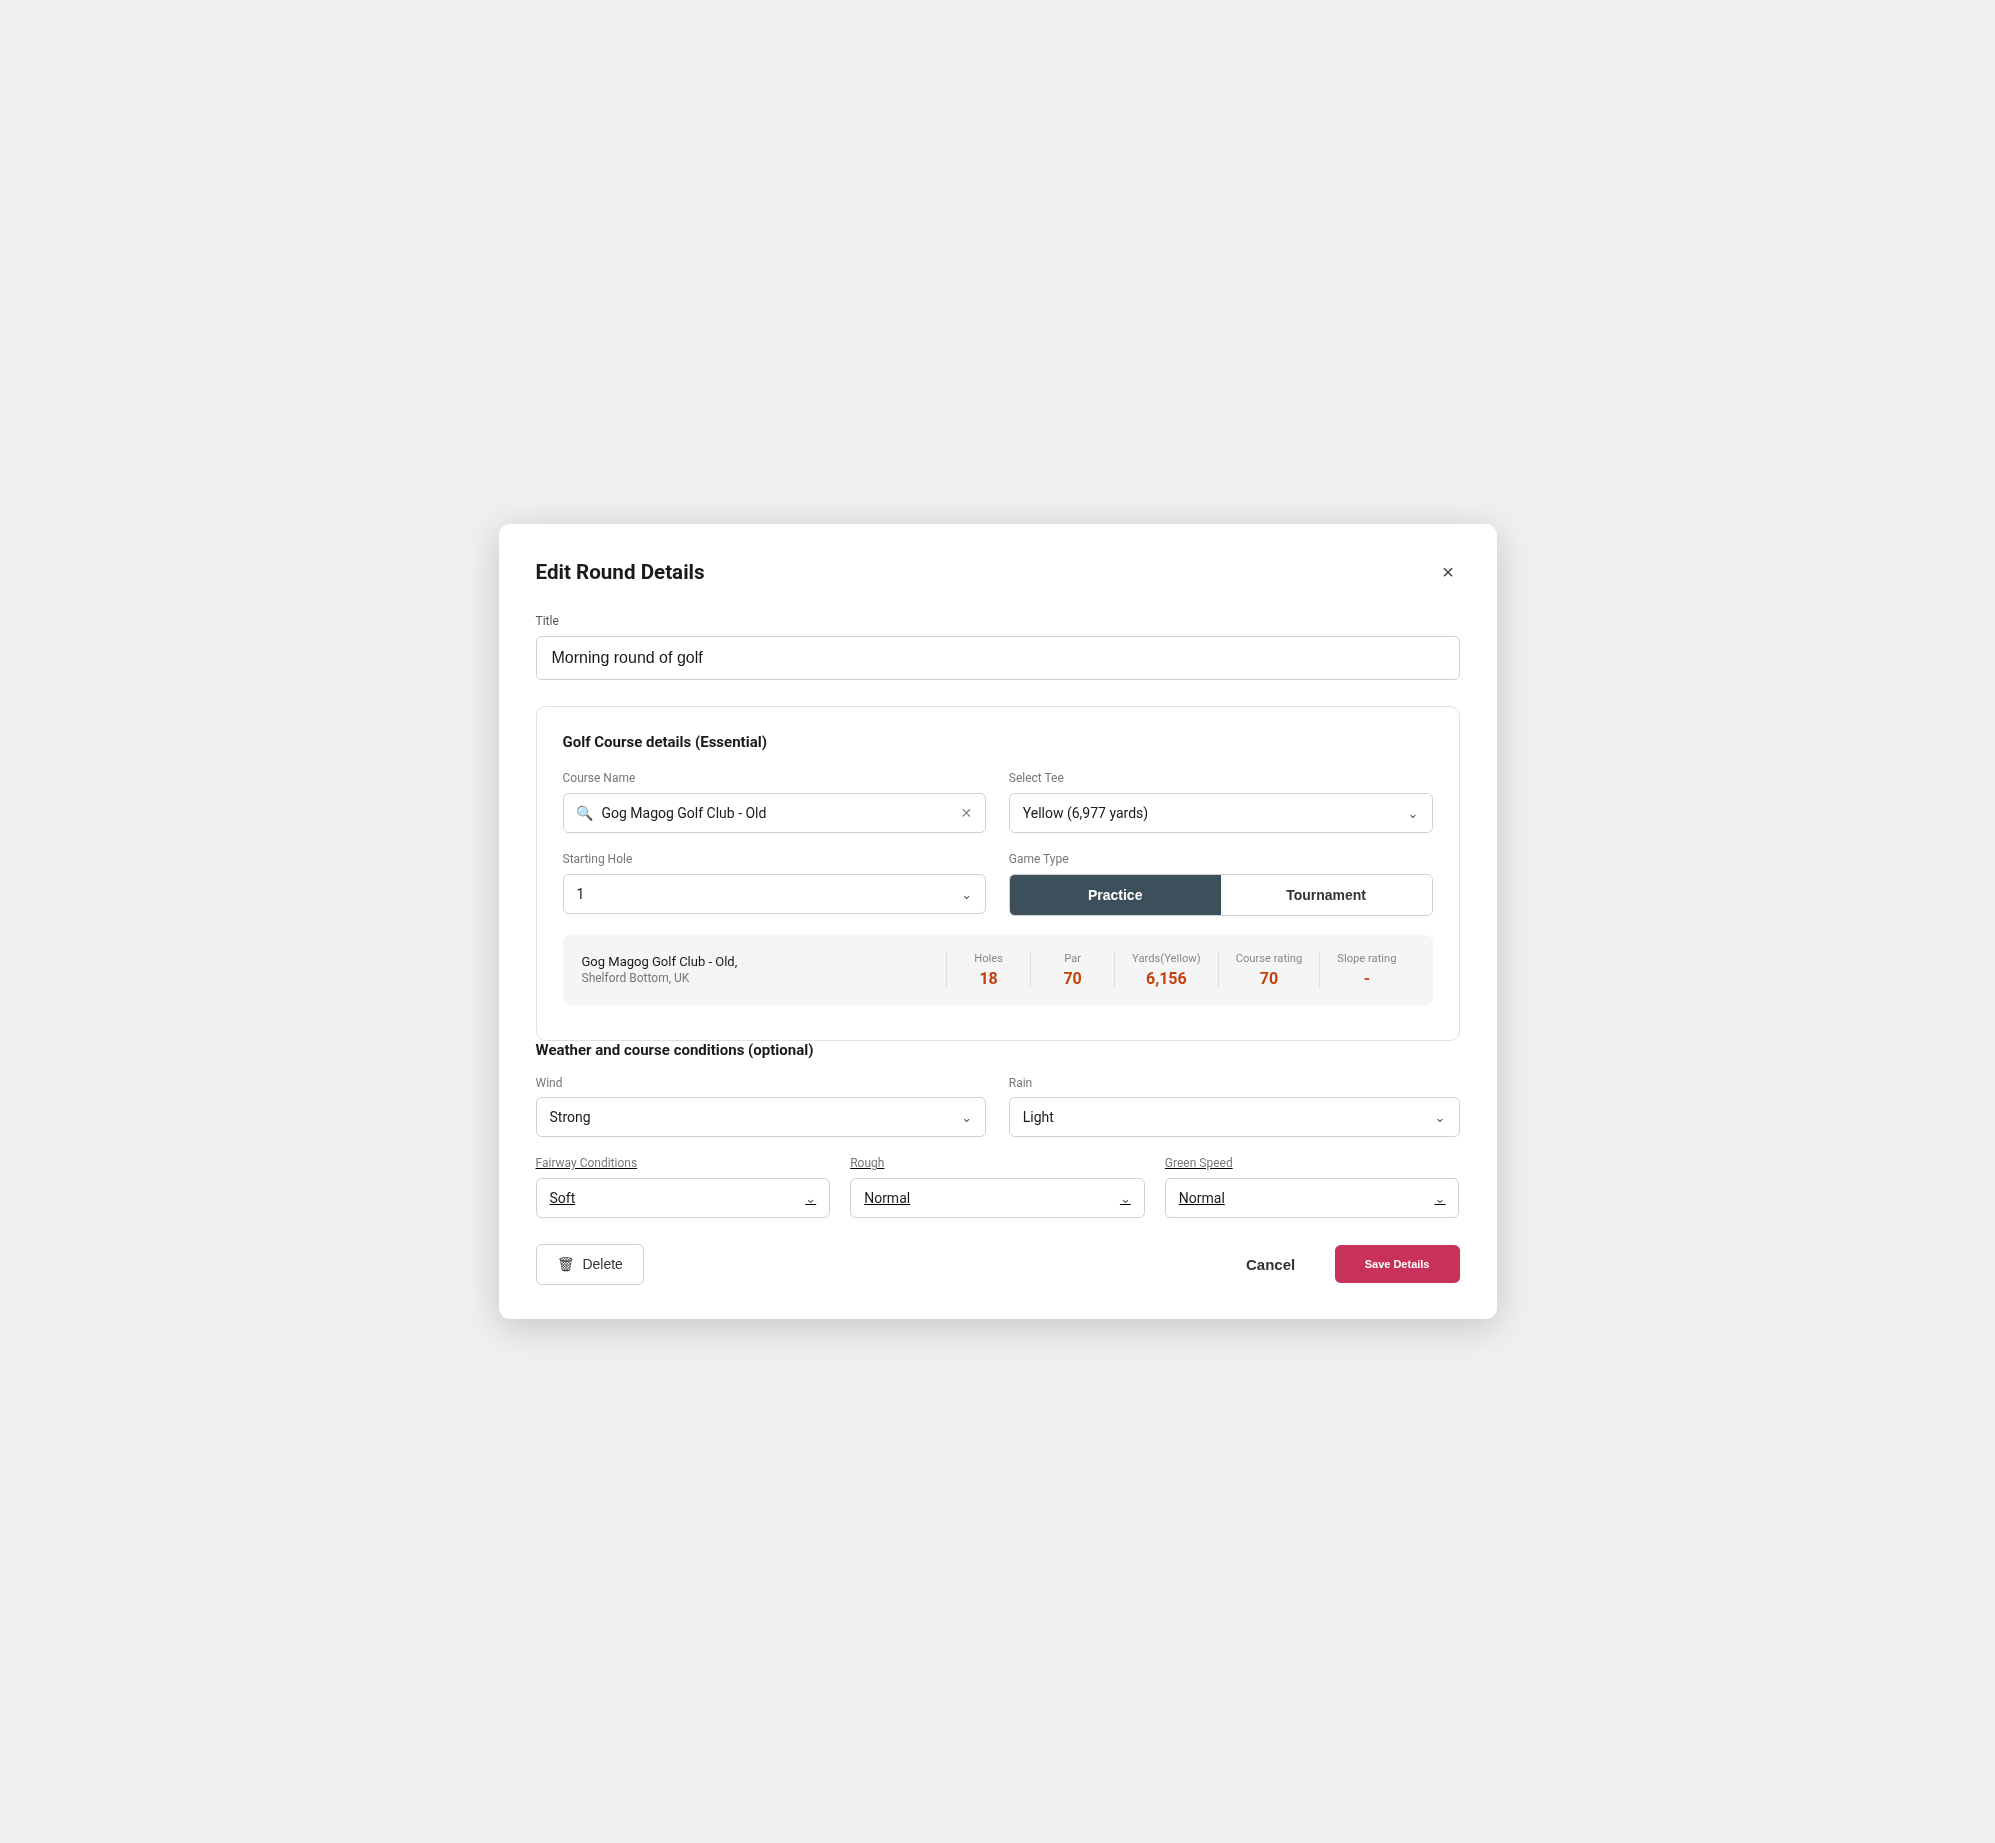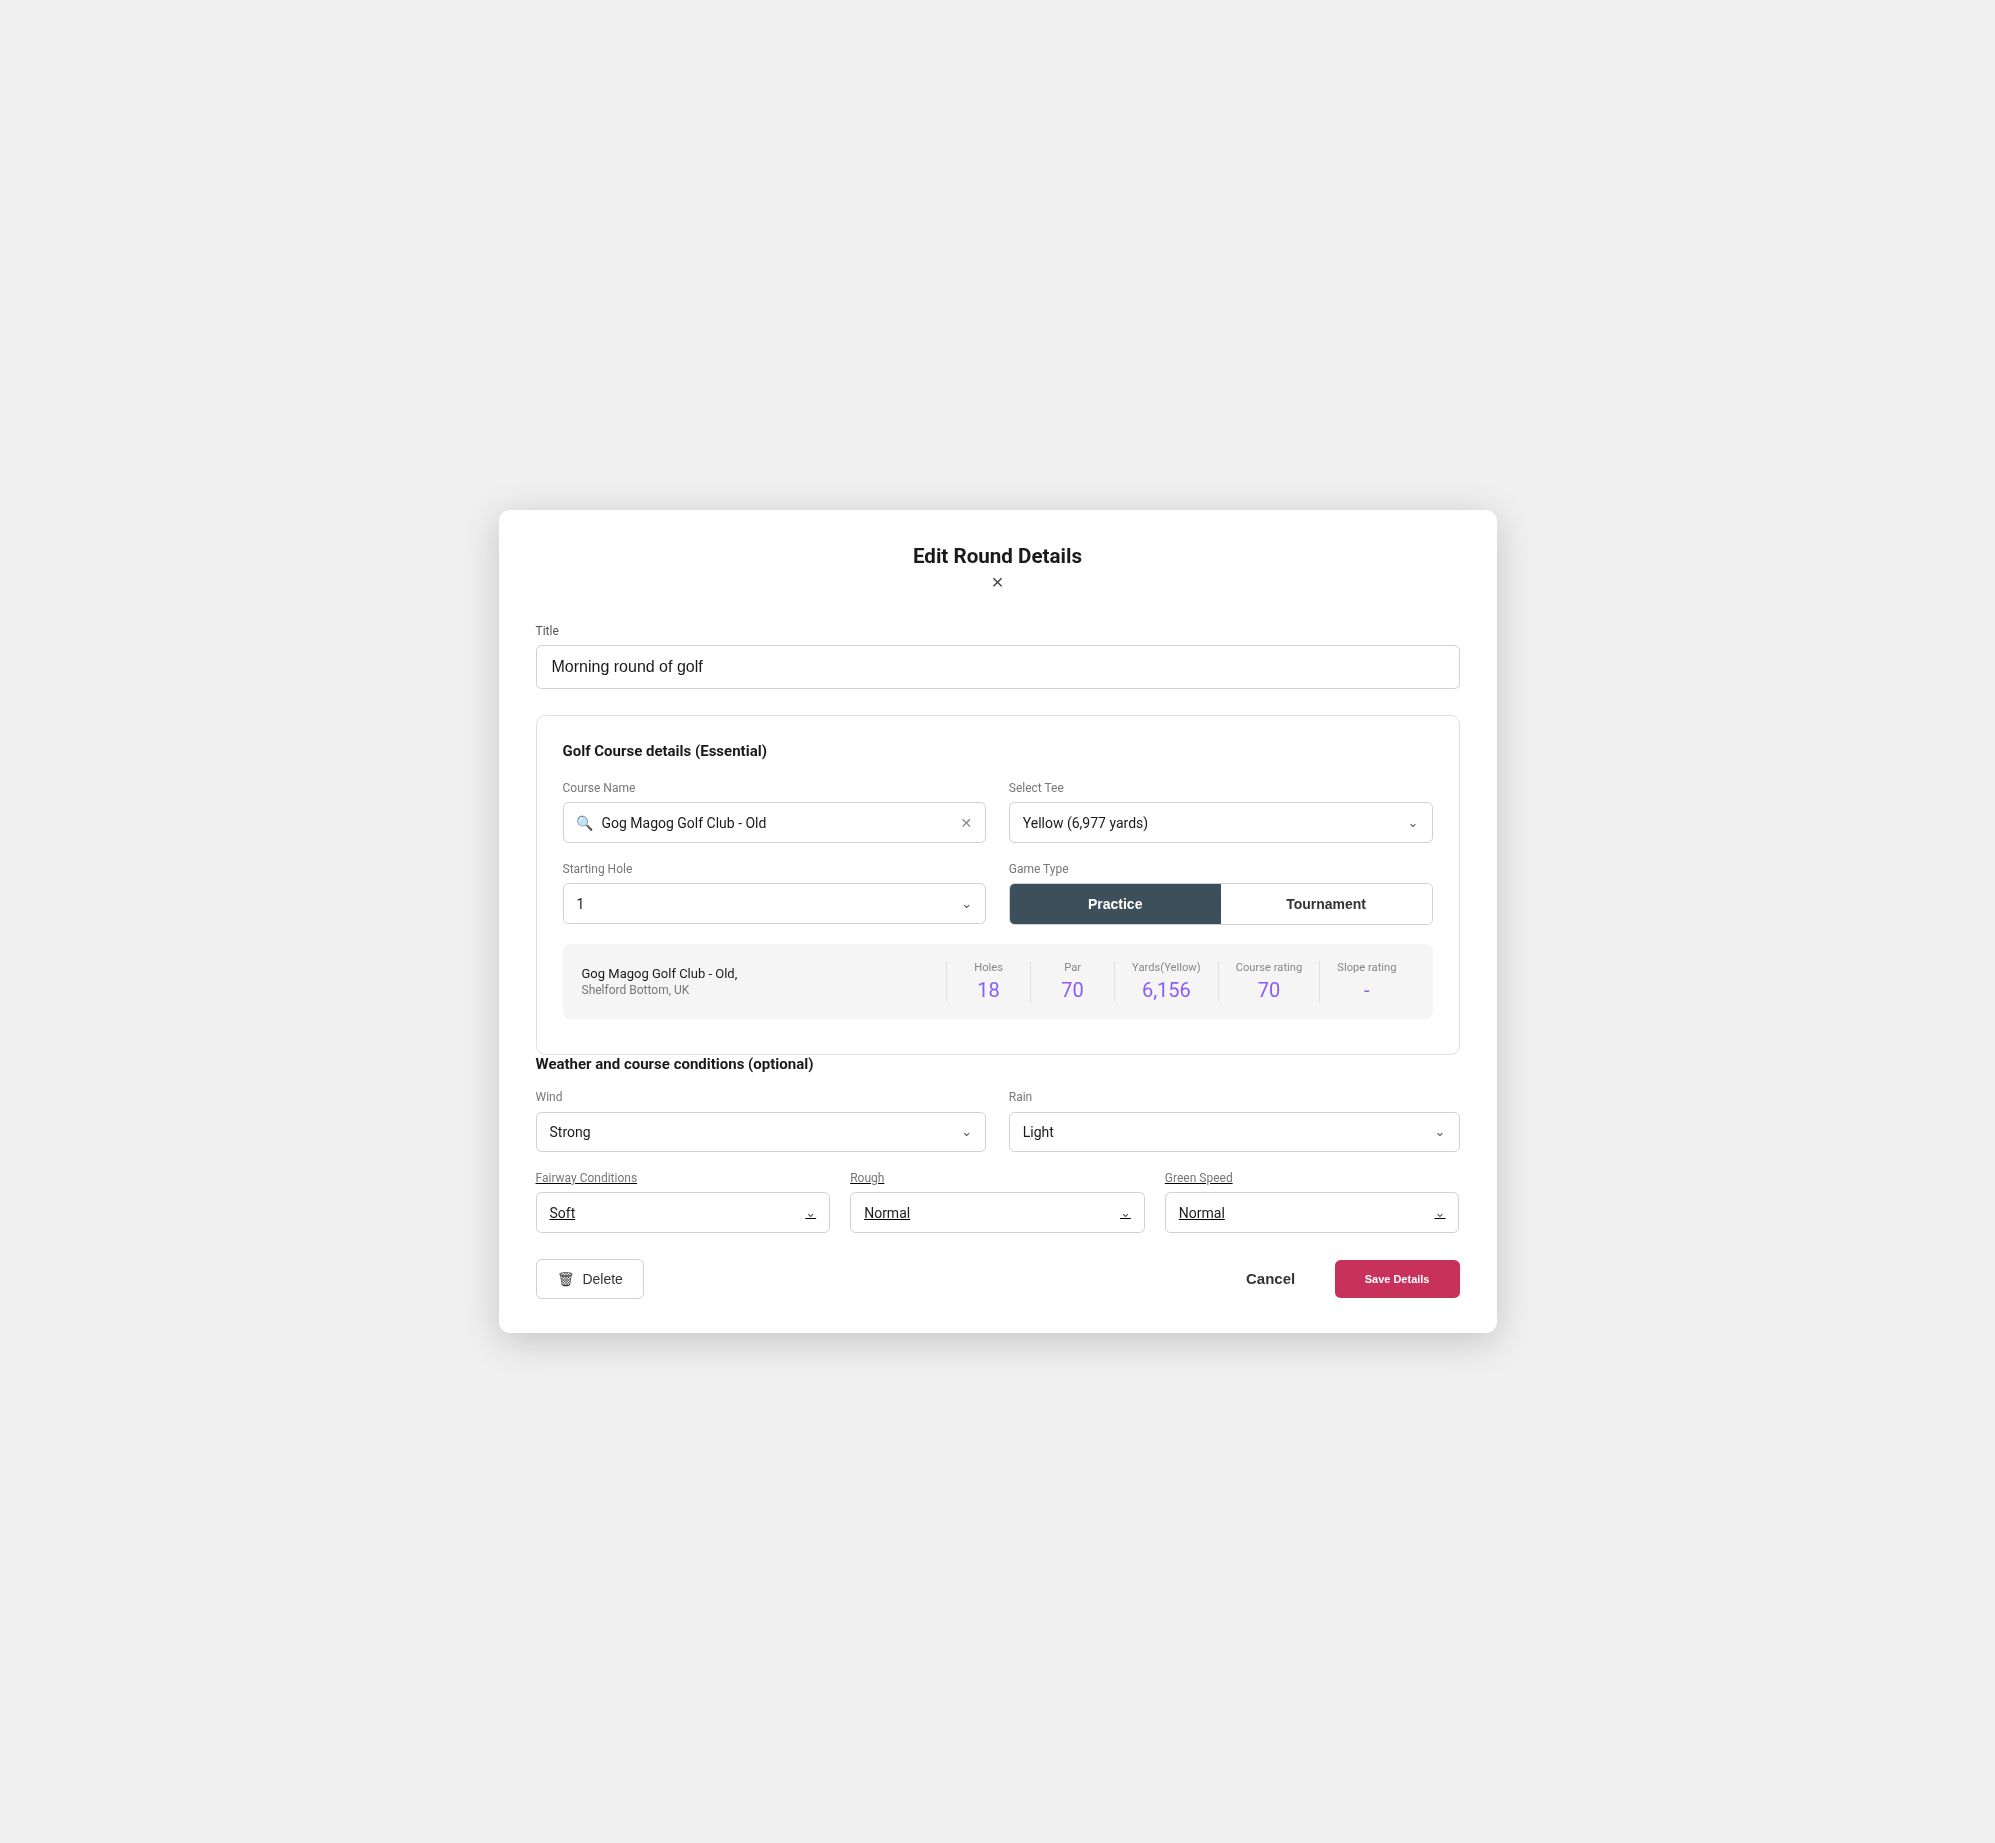--- a/index.html
+++ b/index.html
@@ -17,21 +17,20 @@
       width: 998px;
       padding: 34px 37px 34px 37px;
       box-shadow: 0 7.5px 37px rgba(0,0,0,0.18);
       position: relative;
     }
     .modal-header {
       display: flex;
       justify-content: space-between;
       align-items: center;
       margin-bottom: 28px;
-      flex-direction: column;
     }
     .modal-title {
       font-size: 20.6px;
       font-weight: 700;
       color: #1a1a1a;
     }
     .close-btn {
       background: none;
       border: none;
       font-size: 20.6px;
@@ -217,23 +216,23 @@
       min-width: 84px;
       border-left: 1.4px solid #e0e0e0;
       padding: 0 17px;
     }
     .course-stat-label {
       font-size: 11.2px;
       color: #888;
       margin-bottom: 3.7px;
     }
     .course-stat-value {
-      font-size: 20px;
-      font-weight: 400;
-      color: #8b5cf6;
+      font-size: 16px;
+      font-weight: 700;
+      color: #c2410c;
     }
     .weather-section {
       margin-bottom: 26px;
     }
     .weather-title {
       font-size: 15px;
       font-weight: 700;
       color: #1a1a1a;
       margin-bottom: 17px;
     }

